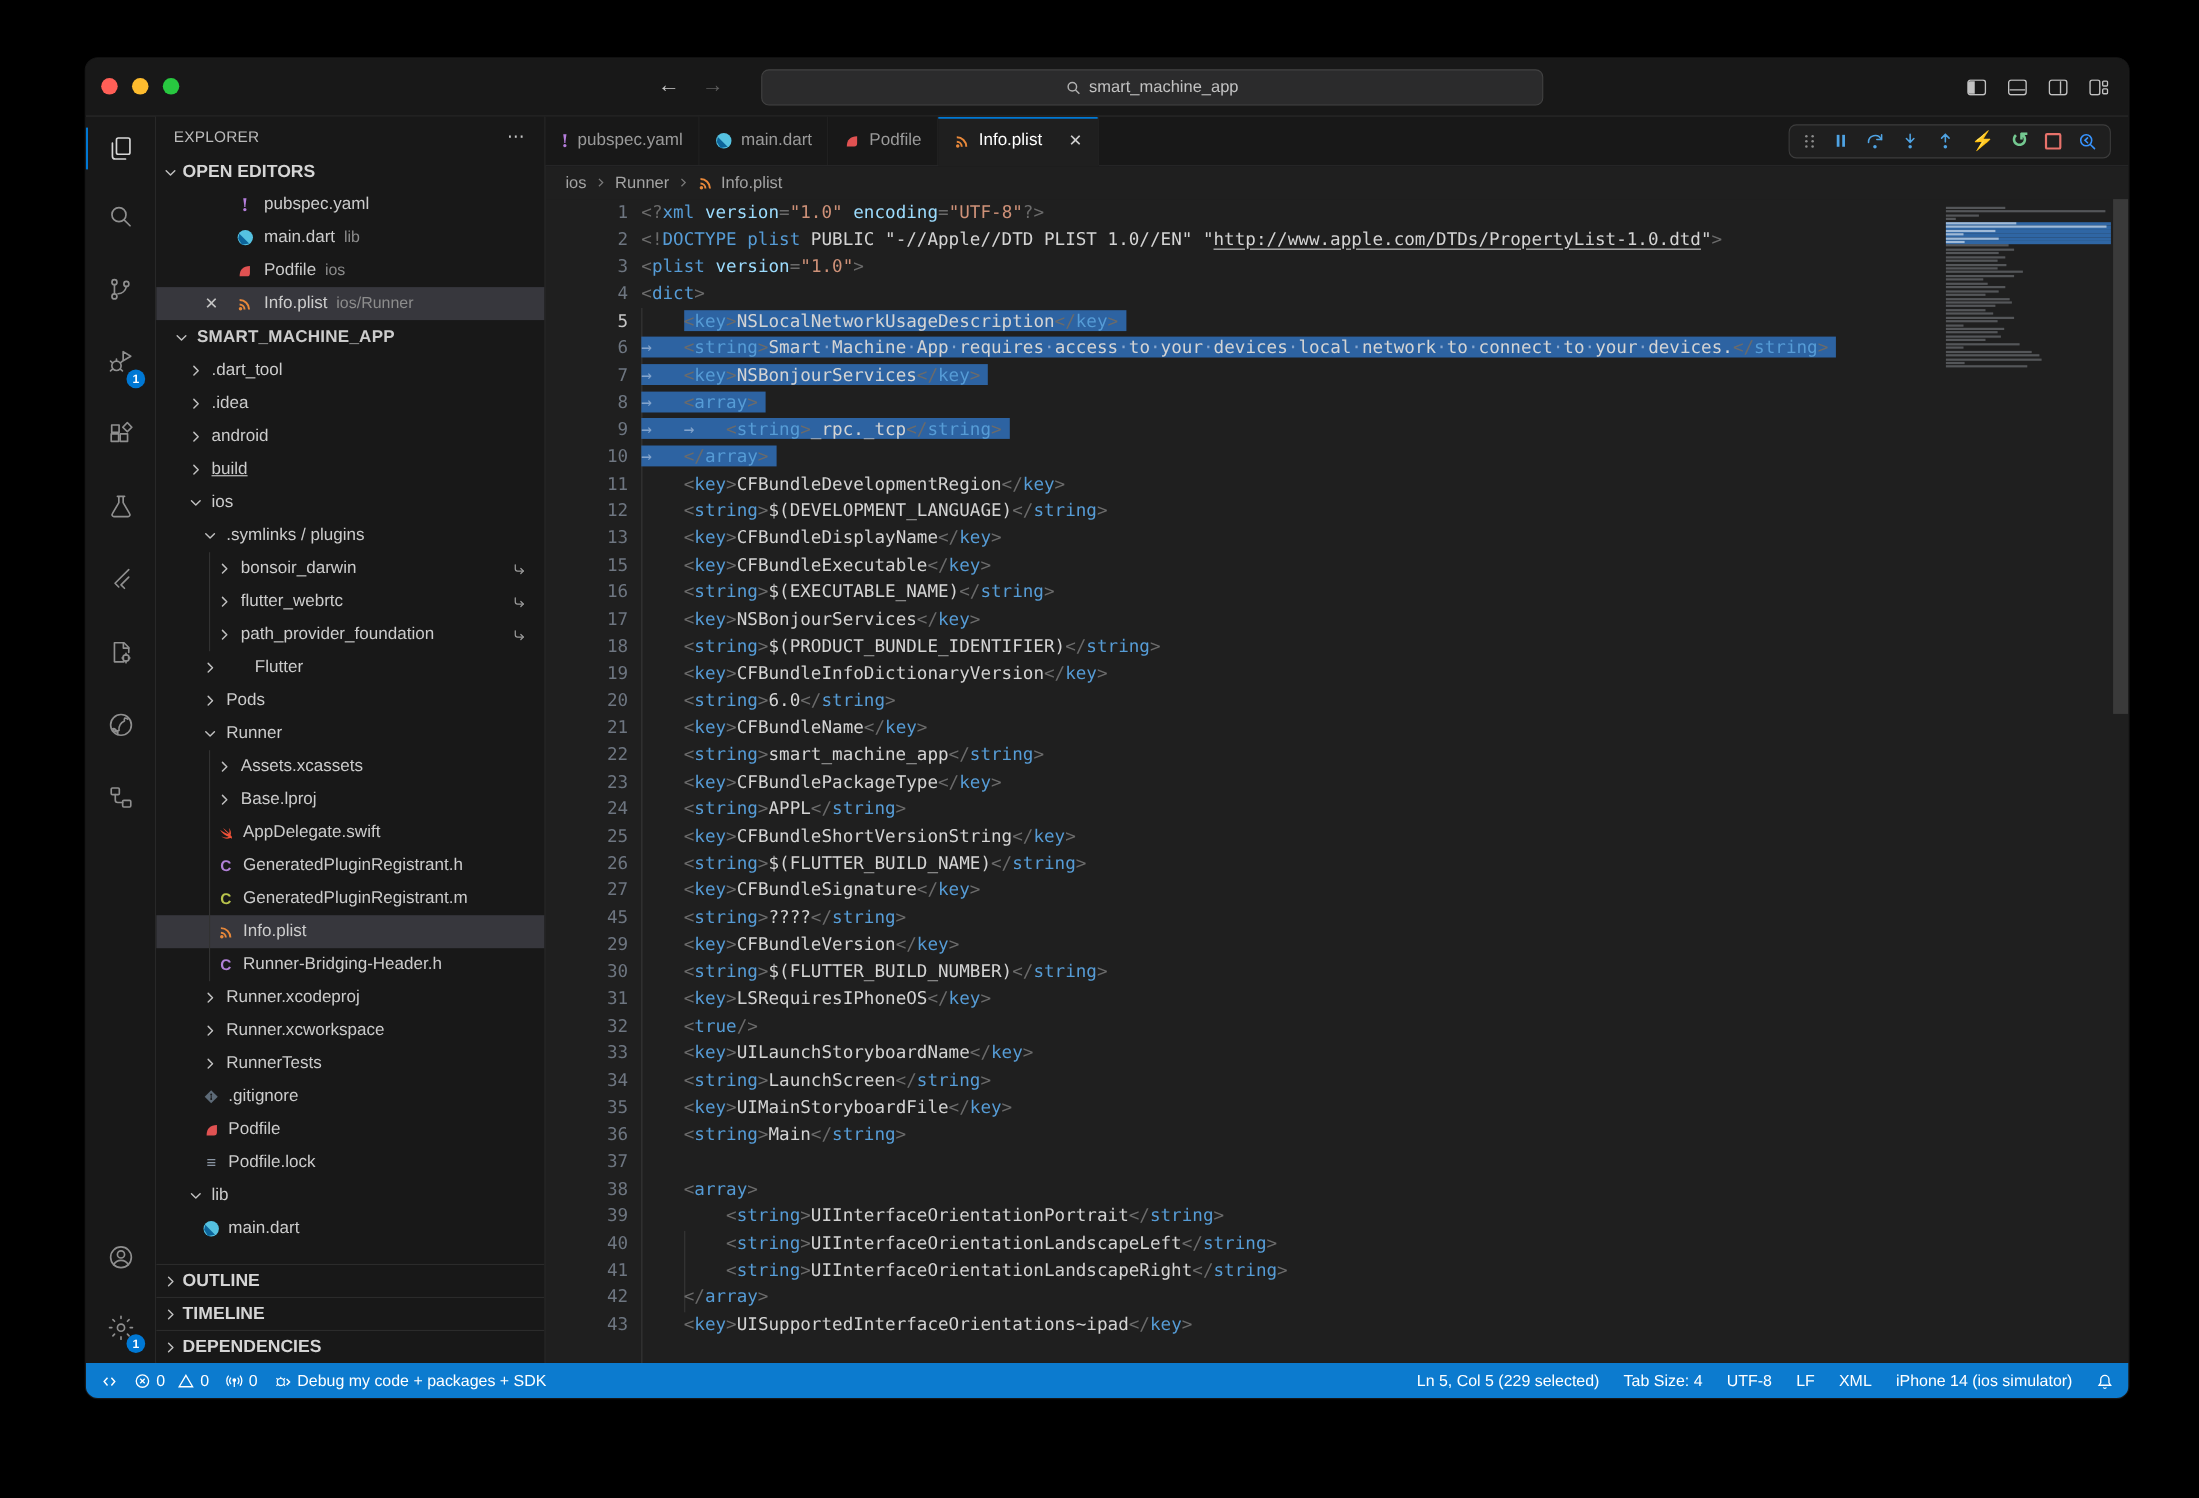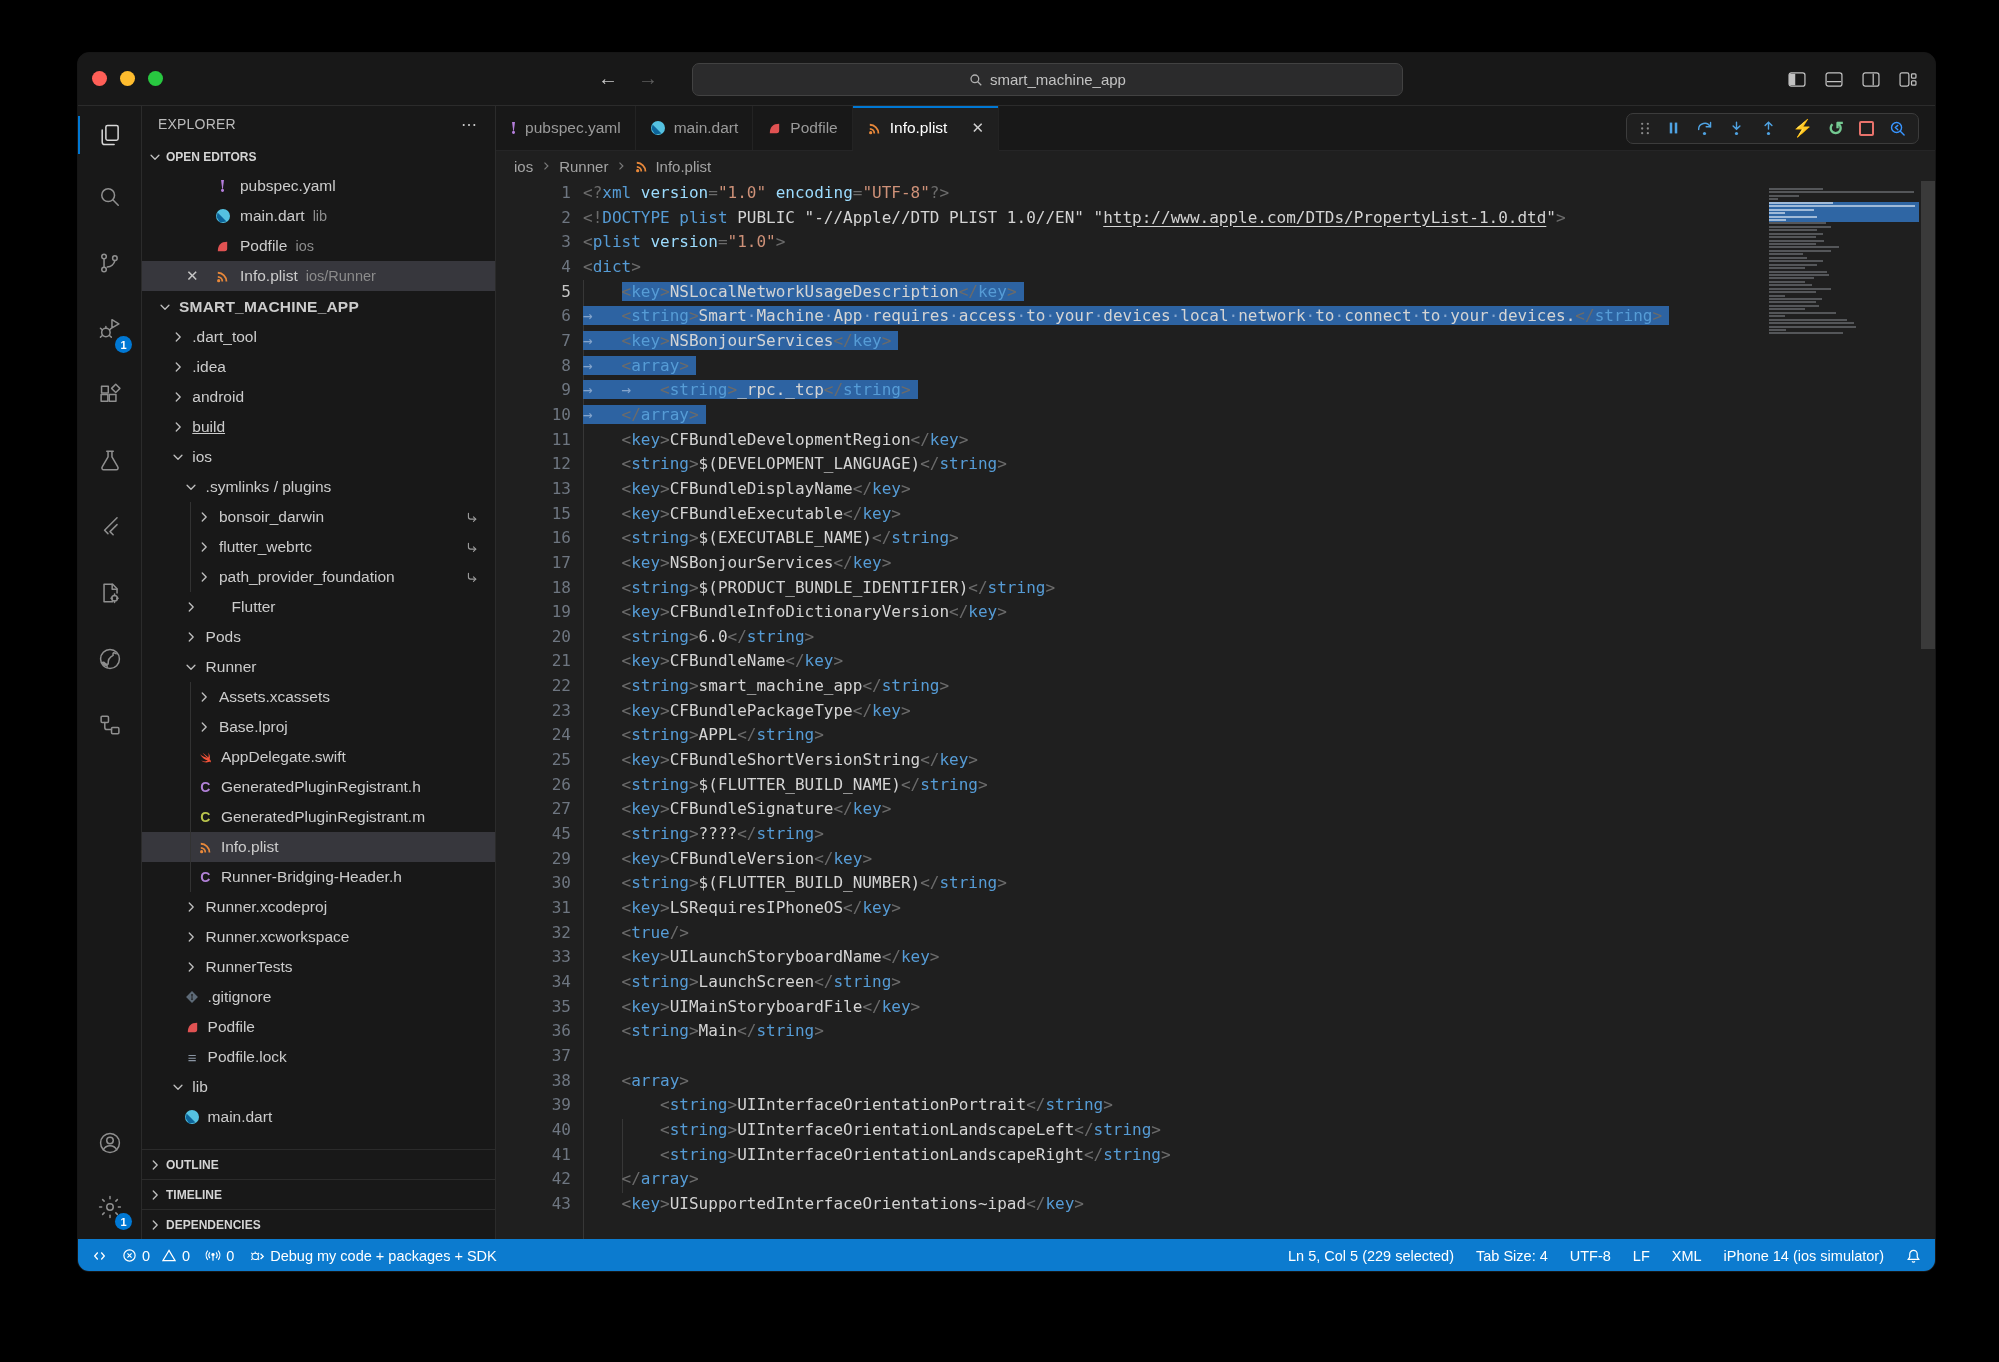--- a/index.html
+++ b/index.html
@@ -28,21 +28,21 @@
   .ab-bottom{margin-top:auto;display:flex;flex-direction:column;}
   .ab-bottom .ab-item{height:64px}
   .badge{position:absolute;right:9px;bottom:9px;min-width:17px;height:17px;border-radius:9px;background:#0078d4;
     color:#fff;font-size:11px;font-weight:bold;display:flex;align-items:center;justify-content:center;}
   
   .sidebar{width:354px;background:#181818;border-right:1px solid #2b2b2b;box-sizing:border-box;
     display:flex;flex-direction:column;color:#cccccc;overflow:hidden;position:relative;}
   .sb-head{height:36px;display:flex;align-items:center;padding:0 16px;font-size:14px;color:#bbbbbb;letter-spacing:.2px;}
   .sb-head .more{margin-left:auto;color:#c5c5c5;font-size:16px;letter-spacing:2px;}
   .sec-head{height:29px;display:flex;align-items:center;gap:4px;padding-left:6px;font-weight:bold;
-    font-size:12px;color:#d5d5d5;}
+    font-size:16px;color:#d5d5d5;}
   .oe-row{height:30px;display:flex;align-items:center;padding-left:44px;font-size:15.5px;}
   .oe-row .close{width:20px;color:#c5c5c5;font-size:15px;visibility:hidden;}
   .oe-row.active{background:#37373d;}
   .oe-row.active .close{visibility:visible;}
   .oe-row .fic{width:19px;margin-left:7px;display:flex;justify-content:center;}
   .oe-row .lbl{margin-left:8px;white-space:nowrap;}
   .detail{color:#8c8c8c;margin-left:8px;font-size:14.5px;white-space:nowrap;}
   .tree{position:relative;margin-top:1px;}
   .t-row{height:30px;display:flex;align-items:center;font-size:15.5px;white-space:nowrap;}
   .t-row.selected{background:#37373d;}

